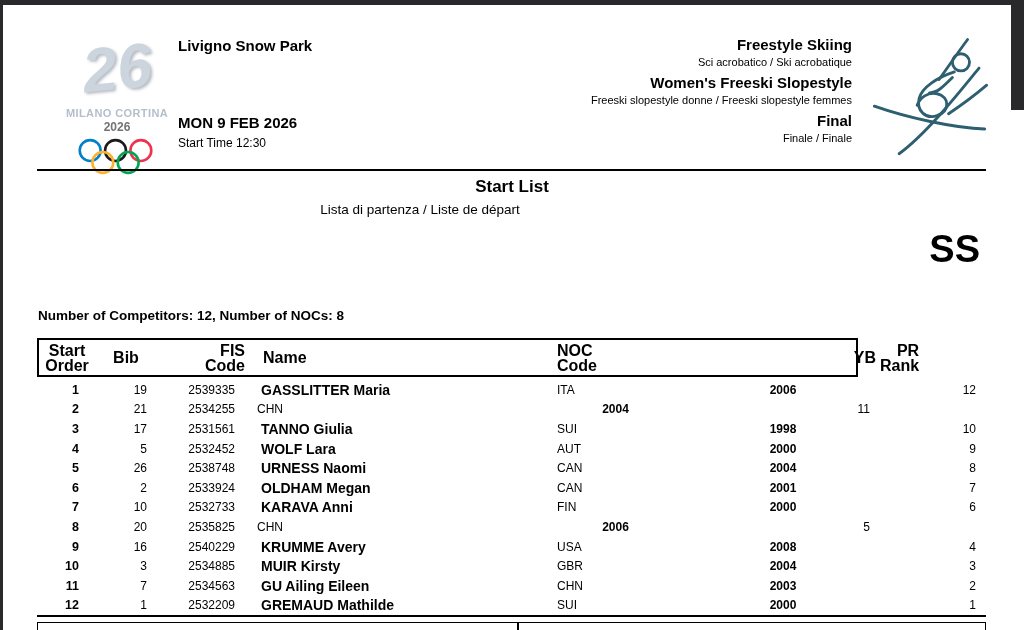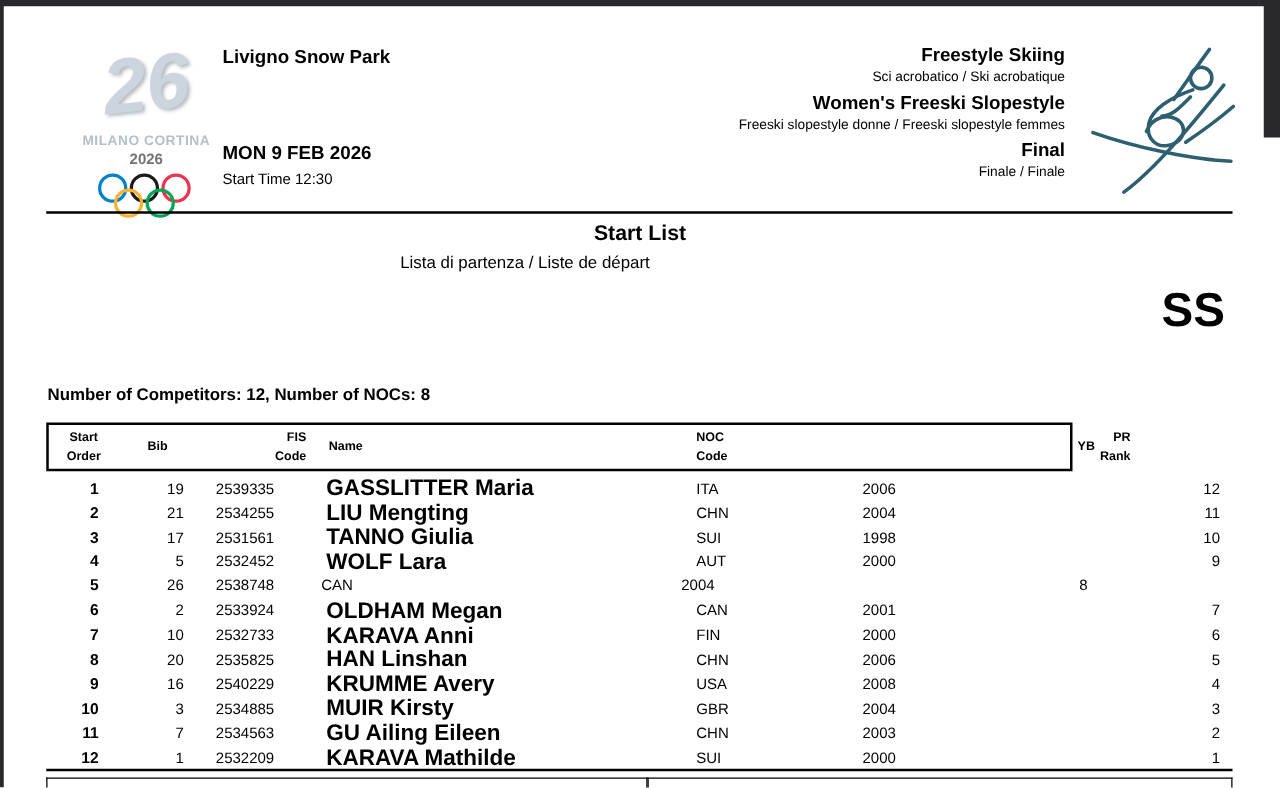--- a/index.html
+++ b/index.html
@@ -44,39 +44,39 @@
   .doc-code     { position:absolute; right:44px; top:228px; font-size:38px; font-weight:bold; }
 
   .summary { position:absolute; left:38px; top:308px; font-size:13.5px; font-weight:bold; }
 
   
   .cols { display:grid; grid-template-columns:56px 62px 88px 300px 145px 190px 1fr; }
 
   .thead {
     position:absolute; left:37px; top:338px; width:821px; height:39px;
     border:2px solid #000; box-sizing:border-box;
-    align-items:center; font-size:10px; font-weight:bold; line-height:15px;
+    align-items:center; font-size:16px; font-weight:bold; line-height:15px;
   }
   .thead .hc { white-space:pre-line; }
   .h-order { text-align:center; }
   .h-bib   { text-align:center; }
   .h-fis   { text-align:right; }
   .h-name  { padding-left:18px; }
   .h-noc   { padding-left:12px; }
   .h-yb    { text-align:right; padding-right:4px; }
   .h-pr    { text-align:right; padding-right:10px; }
 
   .tbody { position:absolute; left:37px; top:380px; width:949px; padding-left:2px; box-sizing:border-box; }
   .trow  { height:19.6px; align-items:center; font-size:12px; }
   .c-order { text-align:right; padding-right:16px; font-weight:bold; font-size:12.5px; }
   .c-bib   { text-align:right; padding-right:10px; }
-  .c-fis   { text-align:center; padding-right:10px; }
-  .c-name  { padding-left:16px; font-weight:bold; font-size:18px; }
+  .c-fis   { text-align:right; padding-right:10px; }
+  .c-name  { padding-left:16px; font-weight:bold; font-size:14px; }
   .c-noc   { padding-left:12px; }
-  .c-yb    { text-align:left; padding-right:4px; }
+  .c-yb    { text-align:center; padding-right:4px;font-weight:bold; }
   .c-pr    { text-align:right; padding-right:10px; }
 
   .table-bottom-rule { position:absolute; left:37px; top:615px; width:949px; height:2px; background:#000; }
 
   .foot-left  { position:absolute; left:37px;  top:622px; width:481px; height:12px; border:1.5px solid #000; border-bottom:none; box-sizing:border-box; }
   .foot-right { position:absolute; left:518px; top:622px; width:468px; height:12px; border:1.5px solid #000; border-bottom:none; box-sizing:border-box; }
 </style>
 </head>
 <body>
 
@@ -154,21 +154,20 @@
     <div class="c-name">GASSLITTER Maria</div>
     <div class="c-noc">ITA</div>
     <div class="c-yb">2006</div>
     <div class="c-pr">12</div>
   </div>
 
   <div class="trow cols">
     <div class="c-order">2</div>
     <div class="c-bib">21</div>
     <div class="c-fis">2534255</div>
-    <div class="c-name">LIU Mengting</div>
     <div class="c-noc">CHN</div>
     <div class="c-yb">2004</div>
     <div class="c-pr">11</div>
   </div>
 
   <div class="trow cols">
     <div class="c-order">3</div>
     <div class="c-bib">17</div>
     <div class="c-fis">2531561</div>
     <div class="c-name">TANNO Giulia</div>
@@ -184,20 +183,21 @@
     <div class="c-name">WOLF Lara</div>
     <div class="c-noc">AUT</div>
     <div class="c-yb">2000</div>
     <div class="c-pr">9</div>
   </div>
 
   <div class="trow cols">
     <div class="c-order">5</div>
     <div class="c-bib">26</div>
     <div class="c-fis">2538748</div>
+    <div class="c-name">URNESS Naomi</div>
     <div class="c-noc">CAN</div>
     <div class="c-yb">2004</div>
     <div class="c-pr">8</div>
   </div>
 
   <div class="trow cols">
     <div class="c-order">6</div>
     <div class="c-bib">2</div>
     <div class="c-fis">2533924</div>
     <div class="c-name">OLDHAM Megan</div>
@@ -213,21 +213,20 @@
     <div class="c-name">KARAVA Anni</div>
     <div class="c-noc">FIN</div>
     <div class="c-yb">2000</div>
     <div class="c-pr">6</div>
   </div>
 
   <div class="trow cols">
     <div class="c-order">8</div>
     <div class="c-bib">20</div>
     <div class="c-fis">2535825</div>
-    <div class="c-name">HAN Linshan</div>
     <div class="c-noc">CHN</div>
     <div class="c-yb">2006</div>
     <div class="c-pr">5</div>
   </div>
 
   <div class="trow cols">
     <div class="c-order">9</div>
     <div class="c-bib">16</div>
     <div class="c-fis">2540229</div>
     <div class="c-name">KRUMME Avery</div>
@@ -253,21 +252,21 @@
     <div class="c-name">GU Ailing Eileen</div>
     <div class="c-noc">CHN</div>
     <div class="c-yb">2003</div>
     <div class="c-pr">2</div>
   </div>
 
   <div class="trow cols">
     <div class="c-order">12</div>
     <div class="c-bib">1</div>
     <div class="c-fis">2532209</div>
-    <div class="c-name">KARAVA Mathilde</div>
+    <div class="c-name">GREMAUD Mathilde</div>
     <div class="c-noc">SUI</div>
     <div class="c-yb">2000</div>
     <div class="c-pr">1</div>
   </div>
 </div>
 
 <div class="table-bottom-rule"></div>
 <div class="foot-left"></div>
 <div class="foot-right"></div>
 

